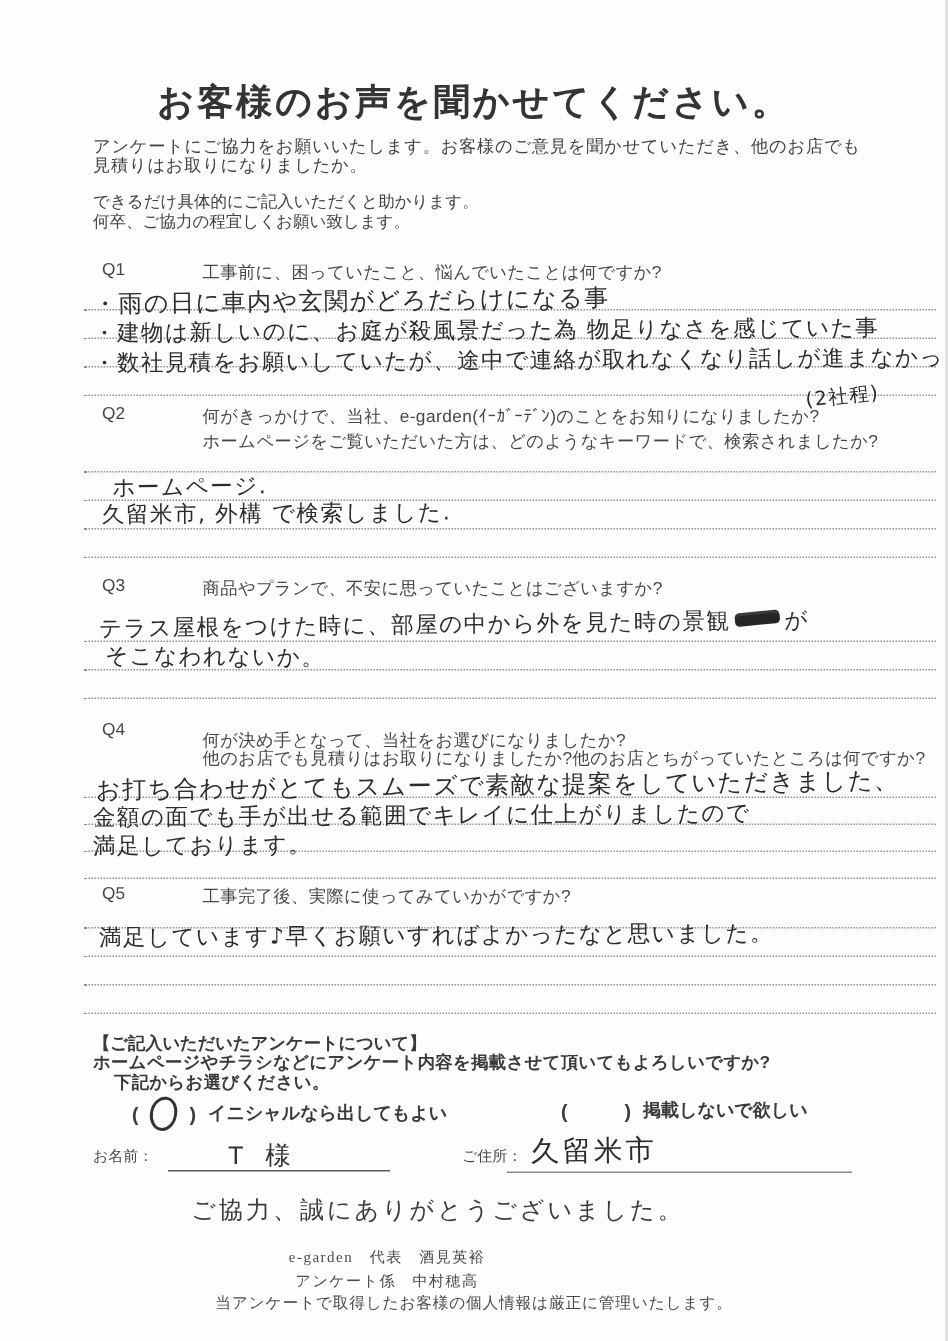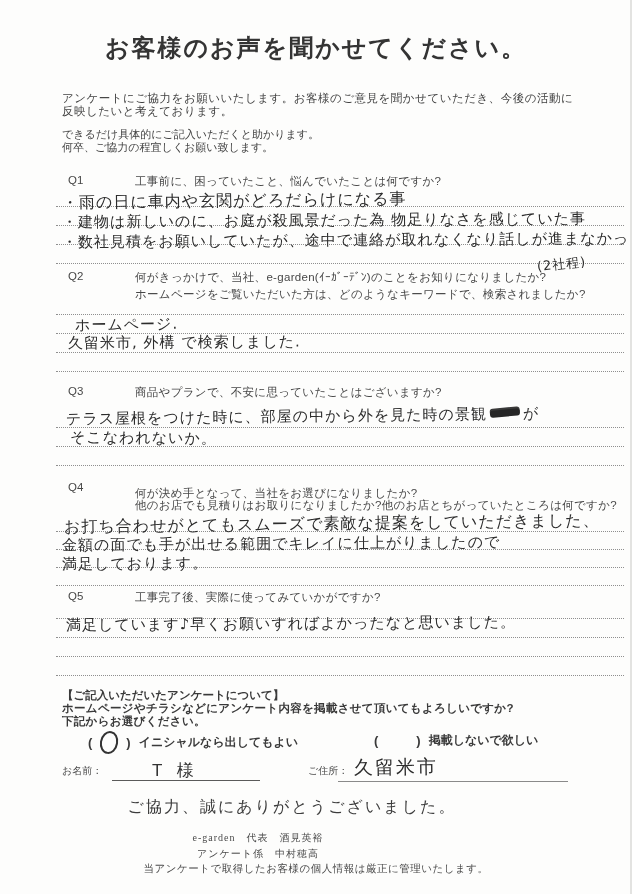--- a/index.html
+++ b/index.html
@@ -5,21 +5,21 @@
   html,body { margin:0; padding:0; background:#ffffff; }
   .page {
     position:relative; width:632px; height:894px;
     background:#fdfdfc; overflow:hidden;
     font-family:"Liberation Sans","DejaVu Sans",sans-serif;
     color:#3d3d3d;
   }
   .abs { position:absolute; }
   .serif { font-family:"Liberation Serif","DejaVu Serif",serif; }
   .title {
-    top:32px; left:0; width:632px; text-align:center;
+    top:52px; left:0; width:632px; text-align:center;
     font-size:24px; font-weight:700; letter-spacing:2px; color:#343434;
   }
   .greeting { top:71px; left:78px; font-size:11px; color:#424242; letter-spacing:0.5px; }
   .intro { top:92px; left:62px; width:515px; font-size:11.5px; line-height:13px; color:#424242; letter-spacing:0.5px; }
   .note1 { top:127px; left:62px; font-size:11px; color:#424242; }
   .note2 { top:140px; left:62px; font-size:11px; color:#424242; }
 
   .qid  { position:absolute; left:68px; font-size:11.5px; color:#474747; }
   .qtxt { position:absolute; left:135px; font-size:11.5px; color:#474747; letter-spacing:0.3px; white-space:nowrap; }
 
@@ -66,21 +66,21 @@
   .foot-p { left:0; width:632px; text-align:center; font-size:10.5px; color:#4a4a4a; letter-spacing:0.5px; }
 
   .scan-edge { top:0; right:0; width:2px; height:894px; background:#e3e3e1; }
 </style>
 </head>
 <body>
 
 <div class="page">
 
   <div class="abs title">お客様のお声を聞かせてください。</div>
-  <div class="abs intro serif">アンケートにご協力をお願いいたします。お客様のご意見を聞かせていただき、今後の活動に反映したいと考えております。</div>
+  <div class="abs intro serif">アンケートにご協力をお願いいたします。お客様のご意見を聞かせていただき、他のお店でも見積りはお取りになりましたか。</div>
   <div class="abs note1 serif">できるだけ具体的にご記入いただくと助かります。</div>
   <div class="abs note2 serif">何卒、ご協力の程宜しくお願い致します。</div>
 
   <div>
     <span class="qid" style="top:174px">Q1</span>
     <span class="qtxt" style="top:174px">工事前に、困っていたこと、悩んでいたことは何ですか?</span>
     <div class="area" style="top:188px">
       <div class="rule"></div>
       <div class="rule"></div>
       <div class="rule"></div>
@@ -141,21 +141,21 @@
       <div class="rule"></div>
       <div class="rule"></div>
       <div class="rule"></div>
     </div>
     <div class="hw tilt-b" style="top:616px;left:66px">満足しています♪早くお願いすればよかったなと思いました。</div>
   </div>
 
   <div>
     <div class="abs consent-h" style="top:688px;left:62px">【ご記入いただいたアンケートについて】</div>
     <div class="abs consent-t" style="top:701px;left:62px">ホームページやチラシなどにアンケート内容を掲載させて頂いてもよろしいですか?</div>
-    <div class="abs consent-t" style="top:714px;left:62px">下記からお選びください。</div>
+    <div class="abs consent-t" style="top:714px;left:76px">下記からお選びください。</div>
 
     <div class="abs opt" style="top:731px;left:80px">
       <span class="paren">(</span>
       <span class="circle-mark"></span>
       <span class="paren">)</span>
       <span>イニシャルなら出してもよい</span>
     </div>
 
     <div class="abs opt" style="top:731px;left:366px">
       <span class="paren">(</span>

